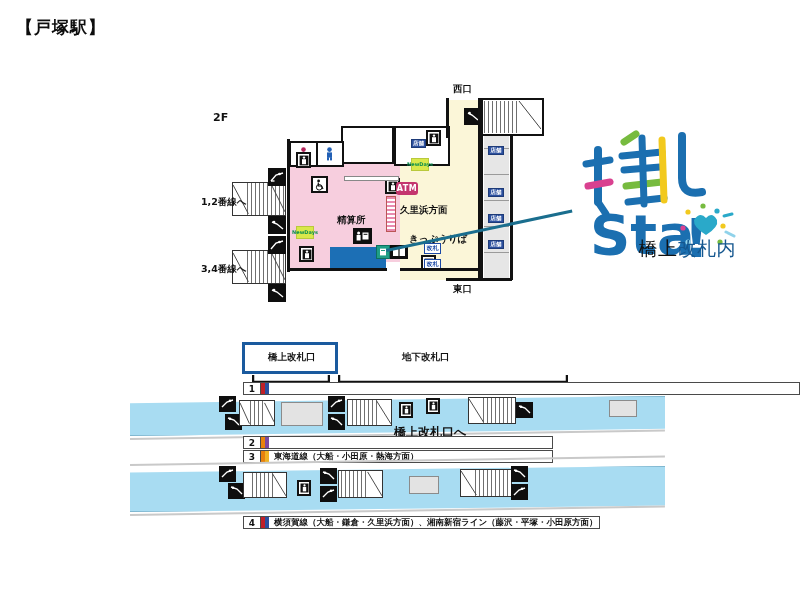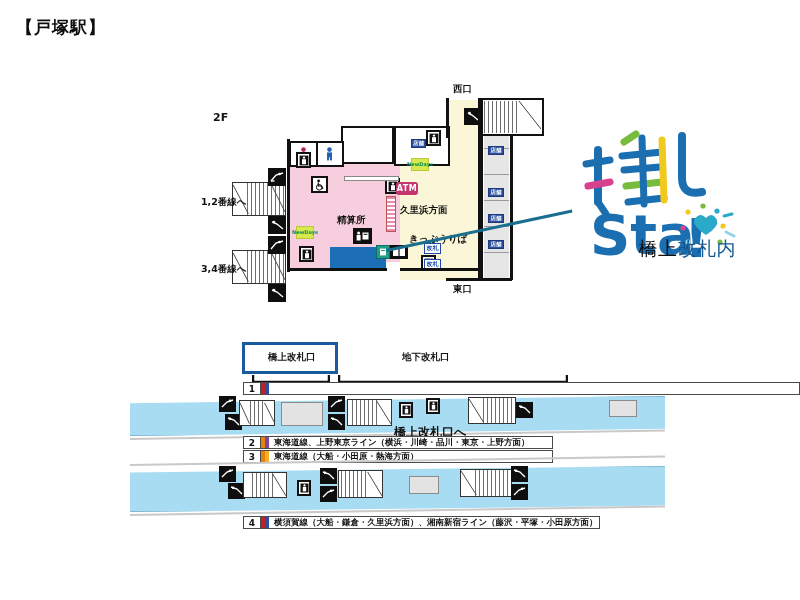--- a/index.html
+++ b/index.html
@@ -493,21 +493,20 @@
         </svg>
     </div>
     <div class="plan-grey" style="left:609px;top:70px;width:28px;height:17px;"></div>
 
     <div class="row-line" style="left:243px;top:106px;width:310px;">
       <div class="num">2</div>
       <div class="bar">
           <i style="background:#e8820c"></i>
           <i style="background:#7b4aa0"></i>
         </div>
-      <div class="txt">東海道線、上野東京ライン（横浜・川崎・品川・東京・上野方面）</div>
     </div>
     <div class="row-line" style="left:243px;top:120px;width:310px;">
       <div class="num">3</div>
       <div class="bar">
           <i style="background:#e8820c"></i>
           <i style="background:#f0b323"></i>
         </div>
       <div class="txt">東海道線（大船・小田原・熱海方面）</div>
     </div>
 

